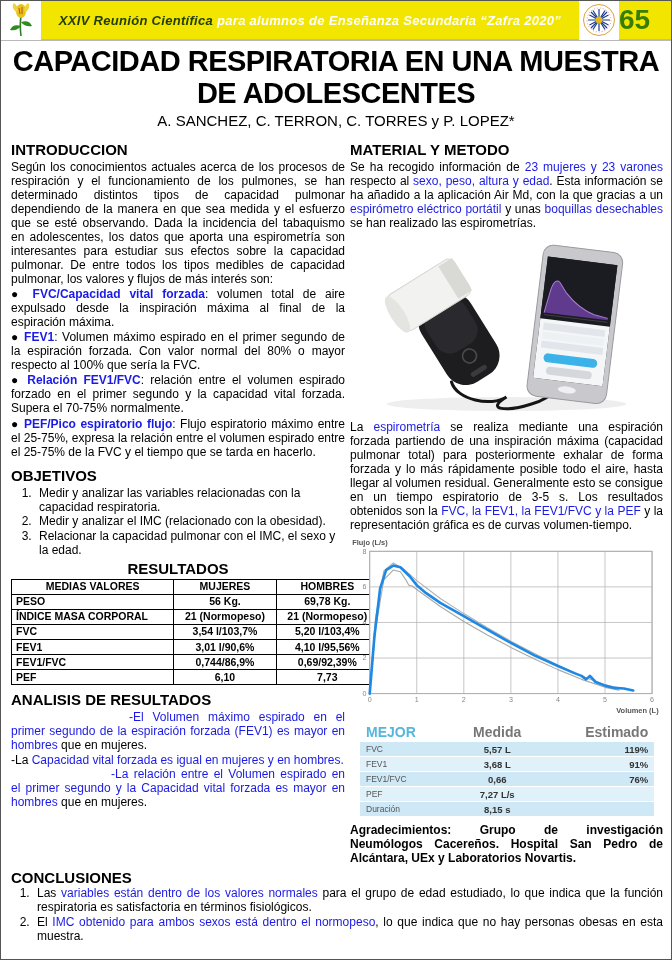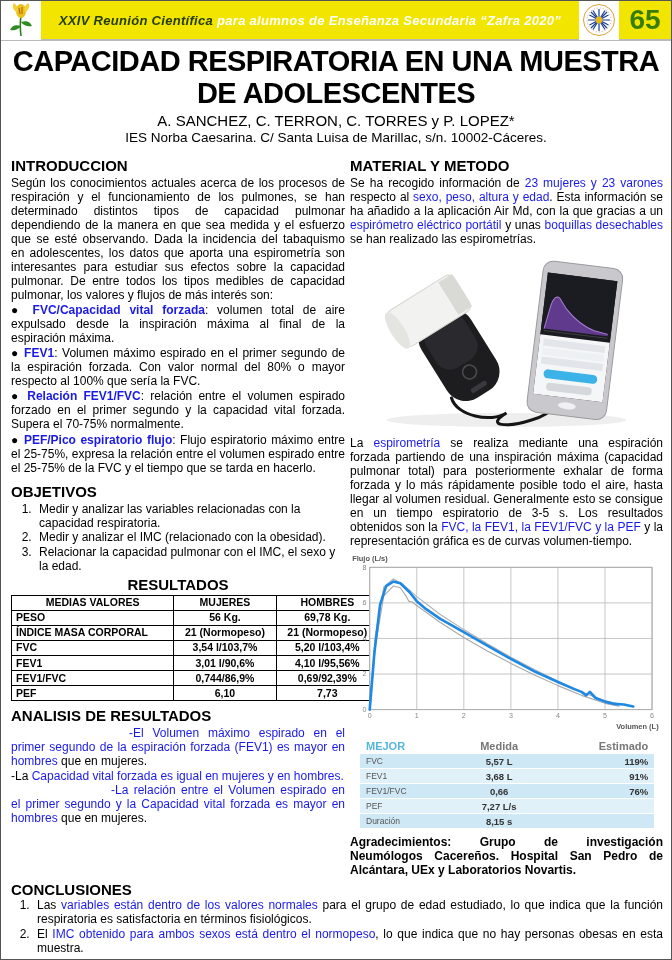--- a/index.html
+++ b/index.html
@@ -12,21 +12,21 @@
   .banner{
     position:relative; height:40px; background:#f2e600;
     border-bottom:2px solid #b9b9b9; display:flex; align-items:center;
   }
   .logo-box{ width:40px; height:40px; background:#ffffff; flex:0 0 auto;
     display:flex; align-items:center; justify-content:center; }
   .banner-text{ flex:1; text-align:center; font-size:13px; font-weight:bold;
     font-style:italic; letter-spacing:.3px; }
   .banner-text .dk{ color:#233c00; }
   .banner-text .wh{ color:#ffffff; }
-  .page-num{ width:52px; text-align:center; font-size:28px; font-weight:bold;
+  .page-num{ width:52px; font-size:28px; font-weight:bold;
     color:#377d00; flex:0 0 auto; }
   
   .title-block{ text-align:center; padding-top:4px; }
   .title-block h1{ font-size:29px; line-height:1.12; font-weight:bold;
     letter-spacing:-0.5px; color:#000; }
   .authors{ font-size:15px; margin-top:2px; }
   .affiliation{ font-size:13.5px; margin-top:1px; }
   
   .columns{ display:flex; padding:6px 8px 0 10px; gap:5px; }
   .col-left{ width:334px; flex:0 0 auto; }
@@ -51,21 +51,21 @@
   .indent2{ text-indent:100px; }
   
   .photo{ width:100%; height:186px; margin:2px 0 2px 0; }
   .photo svg{ width:100%; height:100%; display:block; }
   
   .chartwrap{ width:100%; margin:4px 0 0 0; }
   .chartwrap svg{ width:100%; display:block; }
   
   table.ctab{ border-collapse:separate; border-spacing:0 1.5px;
     width:94%; margin:2px 0 6px 10px; }
-  table.ctab th{ font-size:11px; color:#777; font-weight:bold; padding:1px 6px; }
+  table.ctab th{ font-size:14px; color:#777; font-weight:bold; padding:1px 6px; }
   table.ctab th:first-child{ color:#56b6dc; text-align:left; }
   table.ctab th:nth-child(2){ text-align:center; }
   table.ctab th:nth-child(3){ text-align:right; }
   table.ctab td{ font-size:9.5px; color:#333; padding:1.5px 6px; }
   table.ctab tr.r0 td{ background:#cfe8f6; }
   table.ctab tr.r1 td{ background:#e0f1fa; }
   table.ctab td:first-child{ text-align:left; color:#555; font-size:8.5px; }
   table.ctab td:nth-child(2){ text-align:center; font-weight:bold; }
   table.ctab td:nth-child(3){ text-align:right; font-weight:bold; }
   .acks{ font-weight:bold; margin-top:4px; }
@@ -106,21 +106,20 @@
         </g>
         <circle cx="17" cy="17" r="3.4" fill="#e8b81a"></circle>
       </svg>
     </div>
     <div class="page-num">65</div>
   </div>
 
   <div class="title-block">
     <h1>CAPACIDAD RESPIRATORIA EN UNA MUESTRA DE ADOLESCENTES</h1>
     <div class="authors">A. SANCHEZ, C. TERRON, C. TORRES y P. LOPEZ*</div>
-    <div class="affiliation">IES Norba Caesarina. C/ Santa Luisa de Marillac, s/n. 10002-Cáceres.</div>
   </div>
 
   <div class="columns">
     <div class="col-left">
       <h2 class="sec">INTRODUCCION</h2>
       <p class="just">Según los conocimientos actuales acerca de los procesos de respiración y el funcionamiento de los pulmones, se han determinado distintos tipos de capacidad pulmonar dependiendo de la manera en que sea medida y el esfuerzo que se esté observando. Dada la incidencia del tabaquismo en adolescentes, los datos que aporta una espirometría son interesantes para estudiar sus efectos sobre la capacidad pulmonar. De entre todos los tipos medibles de capacidad pulmonar, los valores y flujos de más interés son:</p>
 
       <p class="just bullet">●&nbsp;<span class="blue bold">FVC/Capacidad vital forzada</span><span>: volumen total de aire expulsado desde la inspiración máxima al final de la espiración máxima.</span></p>
       <p class="just bullet">●&nbsp;<span class="blue bold">FEV1</span><span>: Volumen máximo espirado en el primer segundo de la espiración forzada. Con valor normal del 80% o mayor respecto al 100% que sería la FVC.</span></p>
       <p class="just bullet">●&nbsp;<span class="blue bold">Relación FEV1/FVC</span><span>: relación entre el volumen espirado forzado en el primer segundo y la capacidad vital forzada. Supera el 70-75% normalmente.</span></p>

